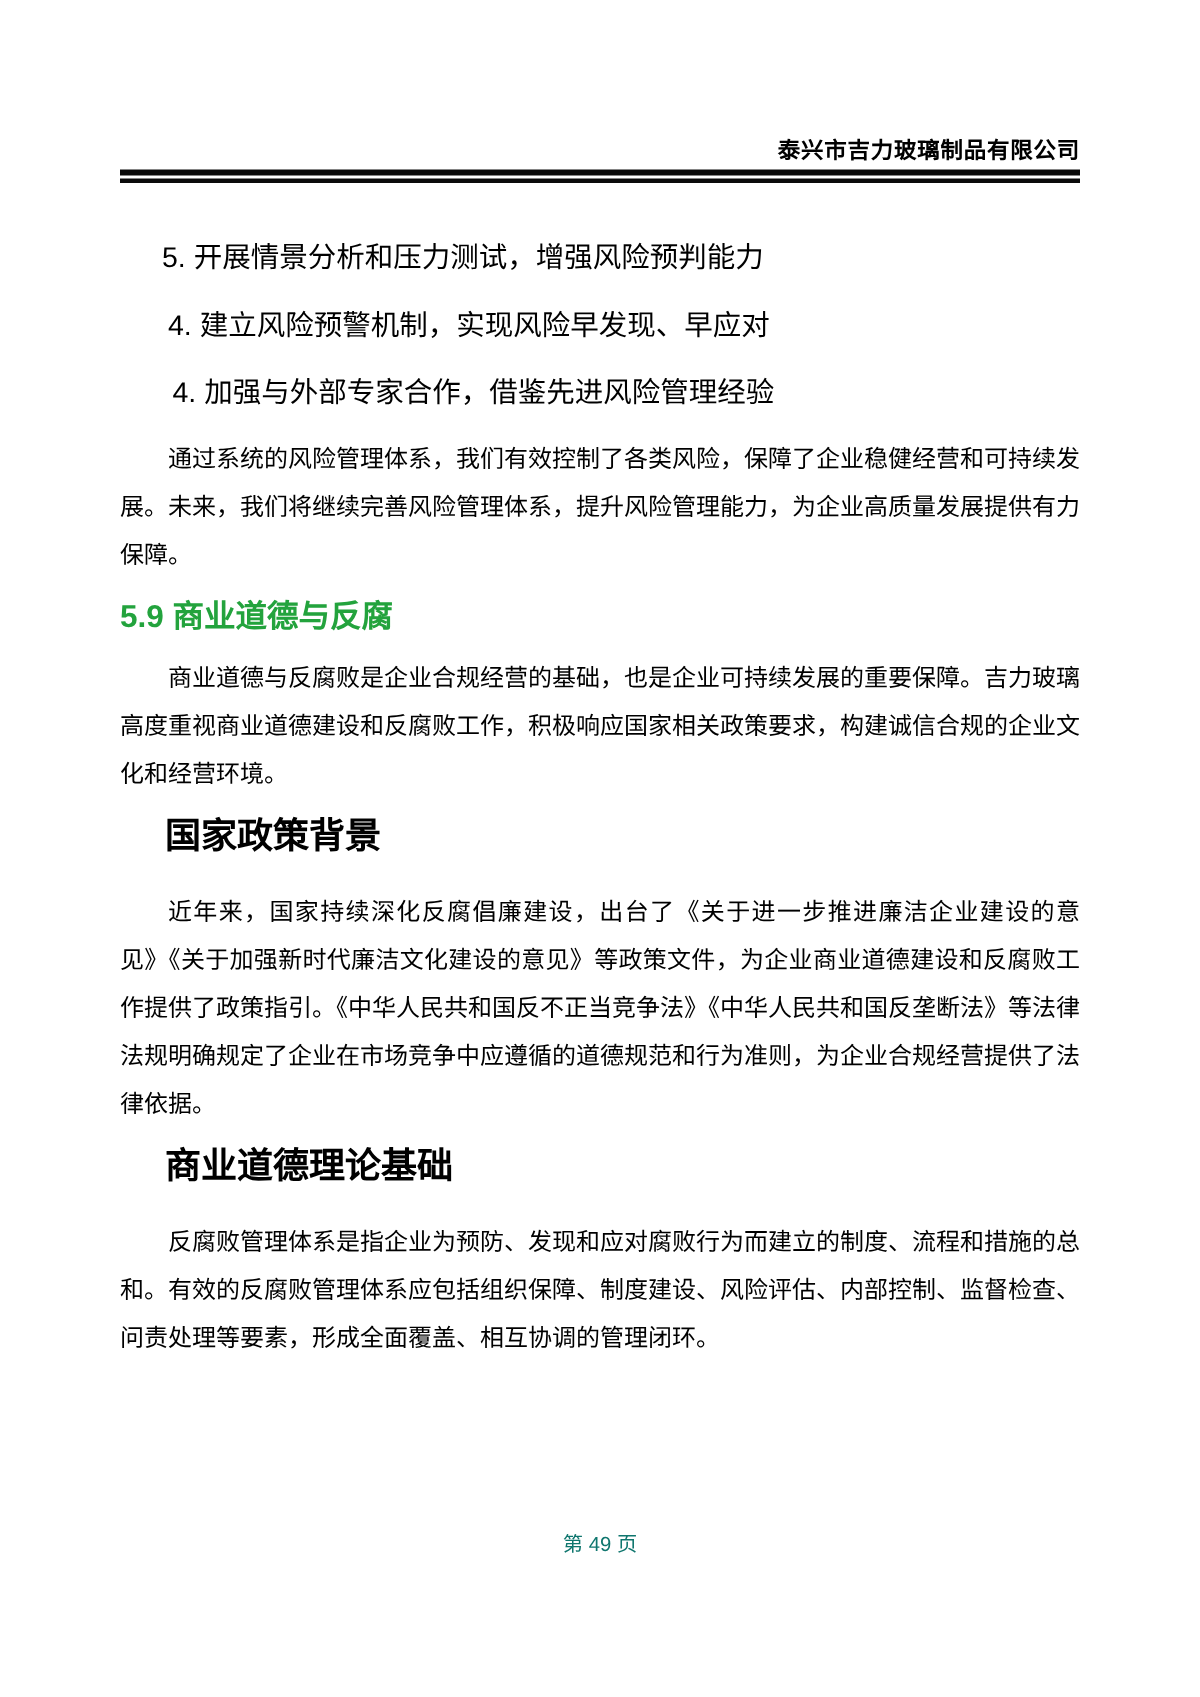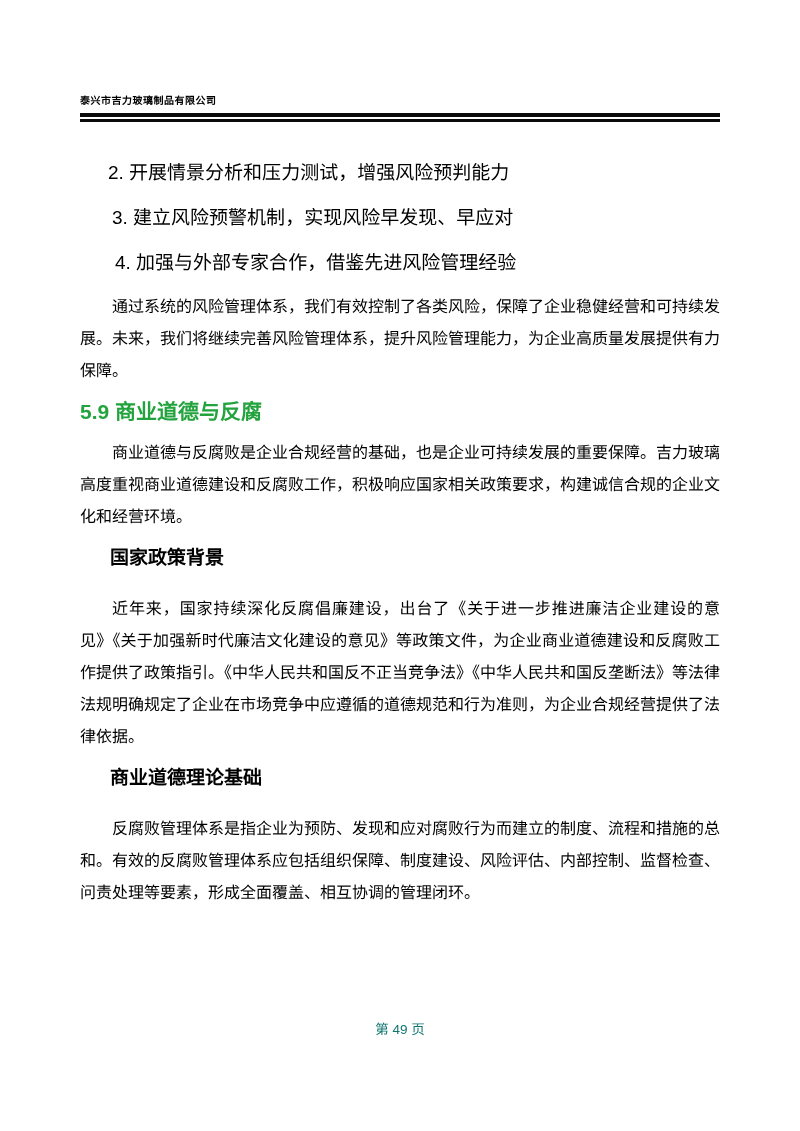--- a/index.html
+++ b/index.html
@@ -17,22 +17,22 @@
     font-family: "Liberation Sans", "DejaVu Sans", sans-serif;
     overflow: hidden;
     box-sizing: border-box;
   }
   .margins {
     padding: 0 80px;
   }
   
   .header-text {
     padding-top: 91px;
-    text-align: left;
-    font-size: 10px;
+    text-align: right;
+    font-size: 15px;
     font-weight: bold;
     line-height: 20px;
     letter-spacing: 0.5px;
   }
   .header-rule {
     margin-top: 2px;
     height: 2px;
     border-top: 4px solid #0a0a0a;
     border-bottom: 3px solid #0a0a0a;
     background: #ffffff;
@@ -59,21 +59,21 @@
     margin: 12px 0;
     word-break: break-all;
   }
   .h2 {
     font-size: 21px;
     font-weight: bold;
     line-height: 26px;
     margin: 12px 0 8px 0;
   }
   .h3 {
-    font-size: 19px;
+    font-size: 24px;
     font-weight: bold;
     line-height: 26px;
     margin: 11px 0 22px 30px;
     color: #000000;
   }
   
   .footer {
     position: absolute;
     top: 1021px;
     left: 0;
@@ -88,22 +88,22 @@
 <body>
 
 <div class="page">
 
   <div class="margins">
 
     <div class="header-text">泰兴市吉力玻璃制品有限公司</div>
     <div class="header-rule"></div>
 
     <div class="list">
-      <p class="li indent-1">2. 开展情景分析和压力测试，增强风险预判能力</p>
-      <p class="li indent-2">3. 建立风险预警机制，实现风险早发现、早应对</p>
+      <p class="li indent-1">5. 开展情景分析和压力测试，增强风险预判能力</p>
+      <p class="li indent-2">4. 建立风险预警机制，实现风险早发现、早应对</p>
       <p class="li indent-3">4. 加强与外部专家合作，借鉴先进风险管理经验</p>
     </div>
 
     <p class="para">通过系统的风险管理体系，我们有效控制了各类风险，保障了企业稳健经营和可持续发展。未来，我们将继续完善风险管理体系，提升风险管理能力，为企业高质量发展提供有力保障。</p>
 
     <h2 class="h2" style="color: rgb(35, 163, 61);">5.9 商业道德与反腐</h2>
 
     <p class="para">商业道德与反腐败是企业合规经营的基础，也是企业可持续发展的重要保障。吉力玻璃高度重视商业道德建设和反腐败工作，积极响应国家相关政策要求，构建诚信合规的企业文化和经营环境。</p>
 
     <h3 class="h3">国家政策背景</h3>

